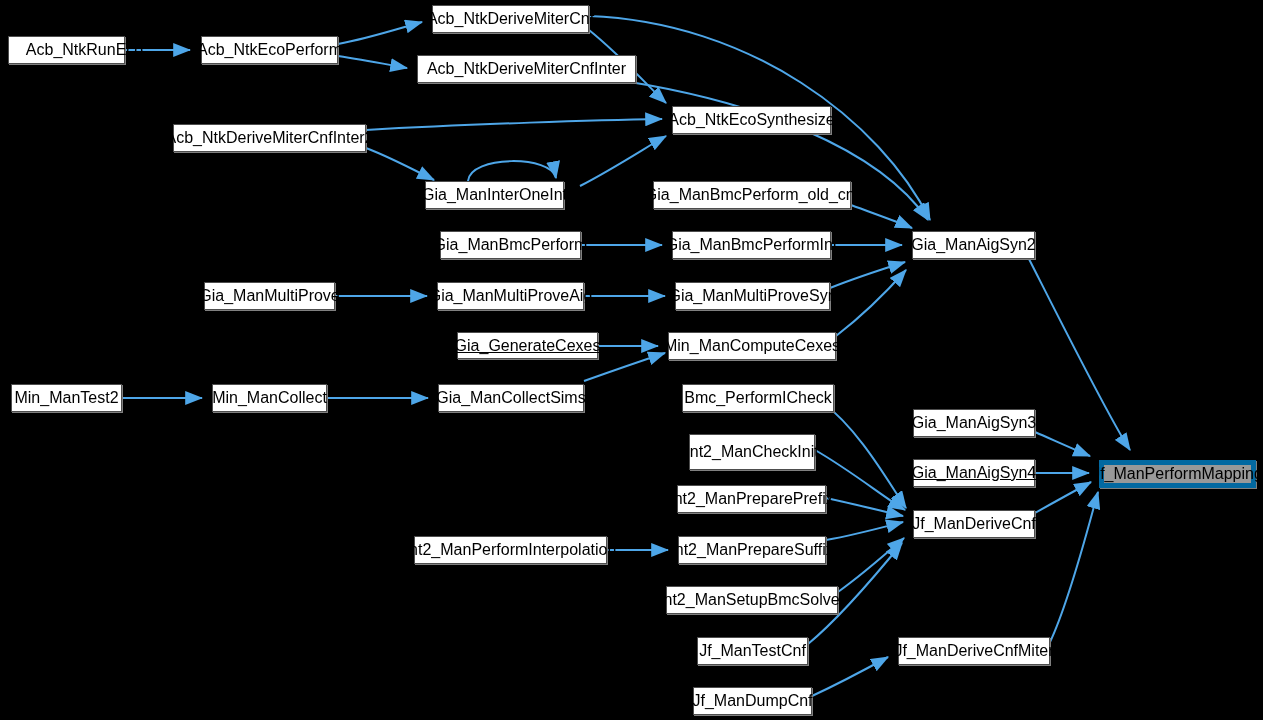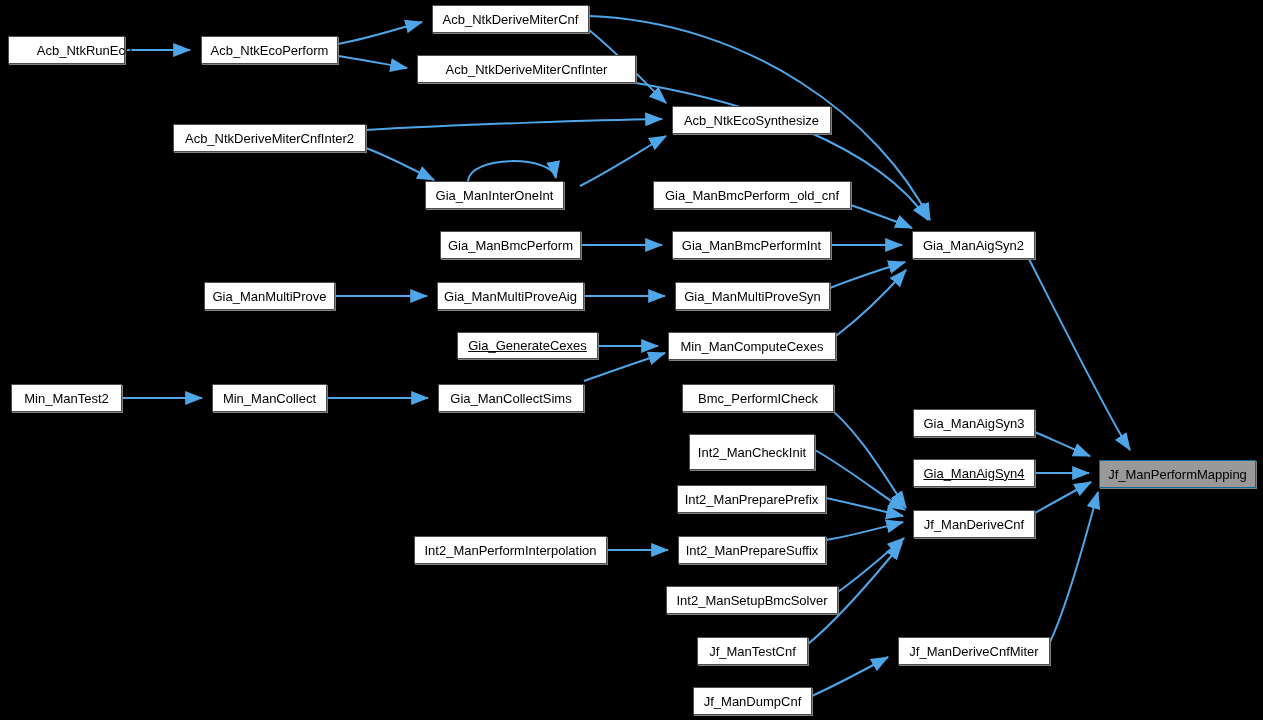--- a/index.html
+++ b/index.html
@@ -23,29 +23,29 @@
   }
   .node {
     position: absolute;
     box-sizing: border-box;
     background: #ffffff;
     border: 1px solid #4d4d4d;
     box-shadow: 1px 1px 0 0 #808080;
     display: flex;
     align-items: center;
     justify-content: center;
-    font-size: 13px;
+    font-size: 16px;
     color: #000000;
     line-height: 1;
     white-space: nowrap;
     z-index: 5;
   }
   .node.highlight {
     background: #999999;
-    border: 1px solid #0369a1;
+    border: 5px solid #0369a1;
   }
   .node .lbl {
     padding: 0 6px;
     pointer-events: none;
   }
 </style>
 </head>
 <body>
 
 <div id="canvas">

